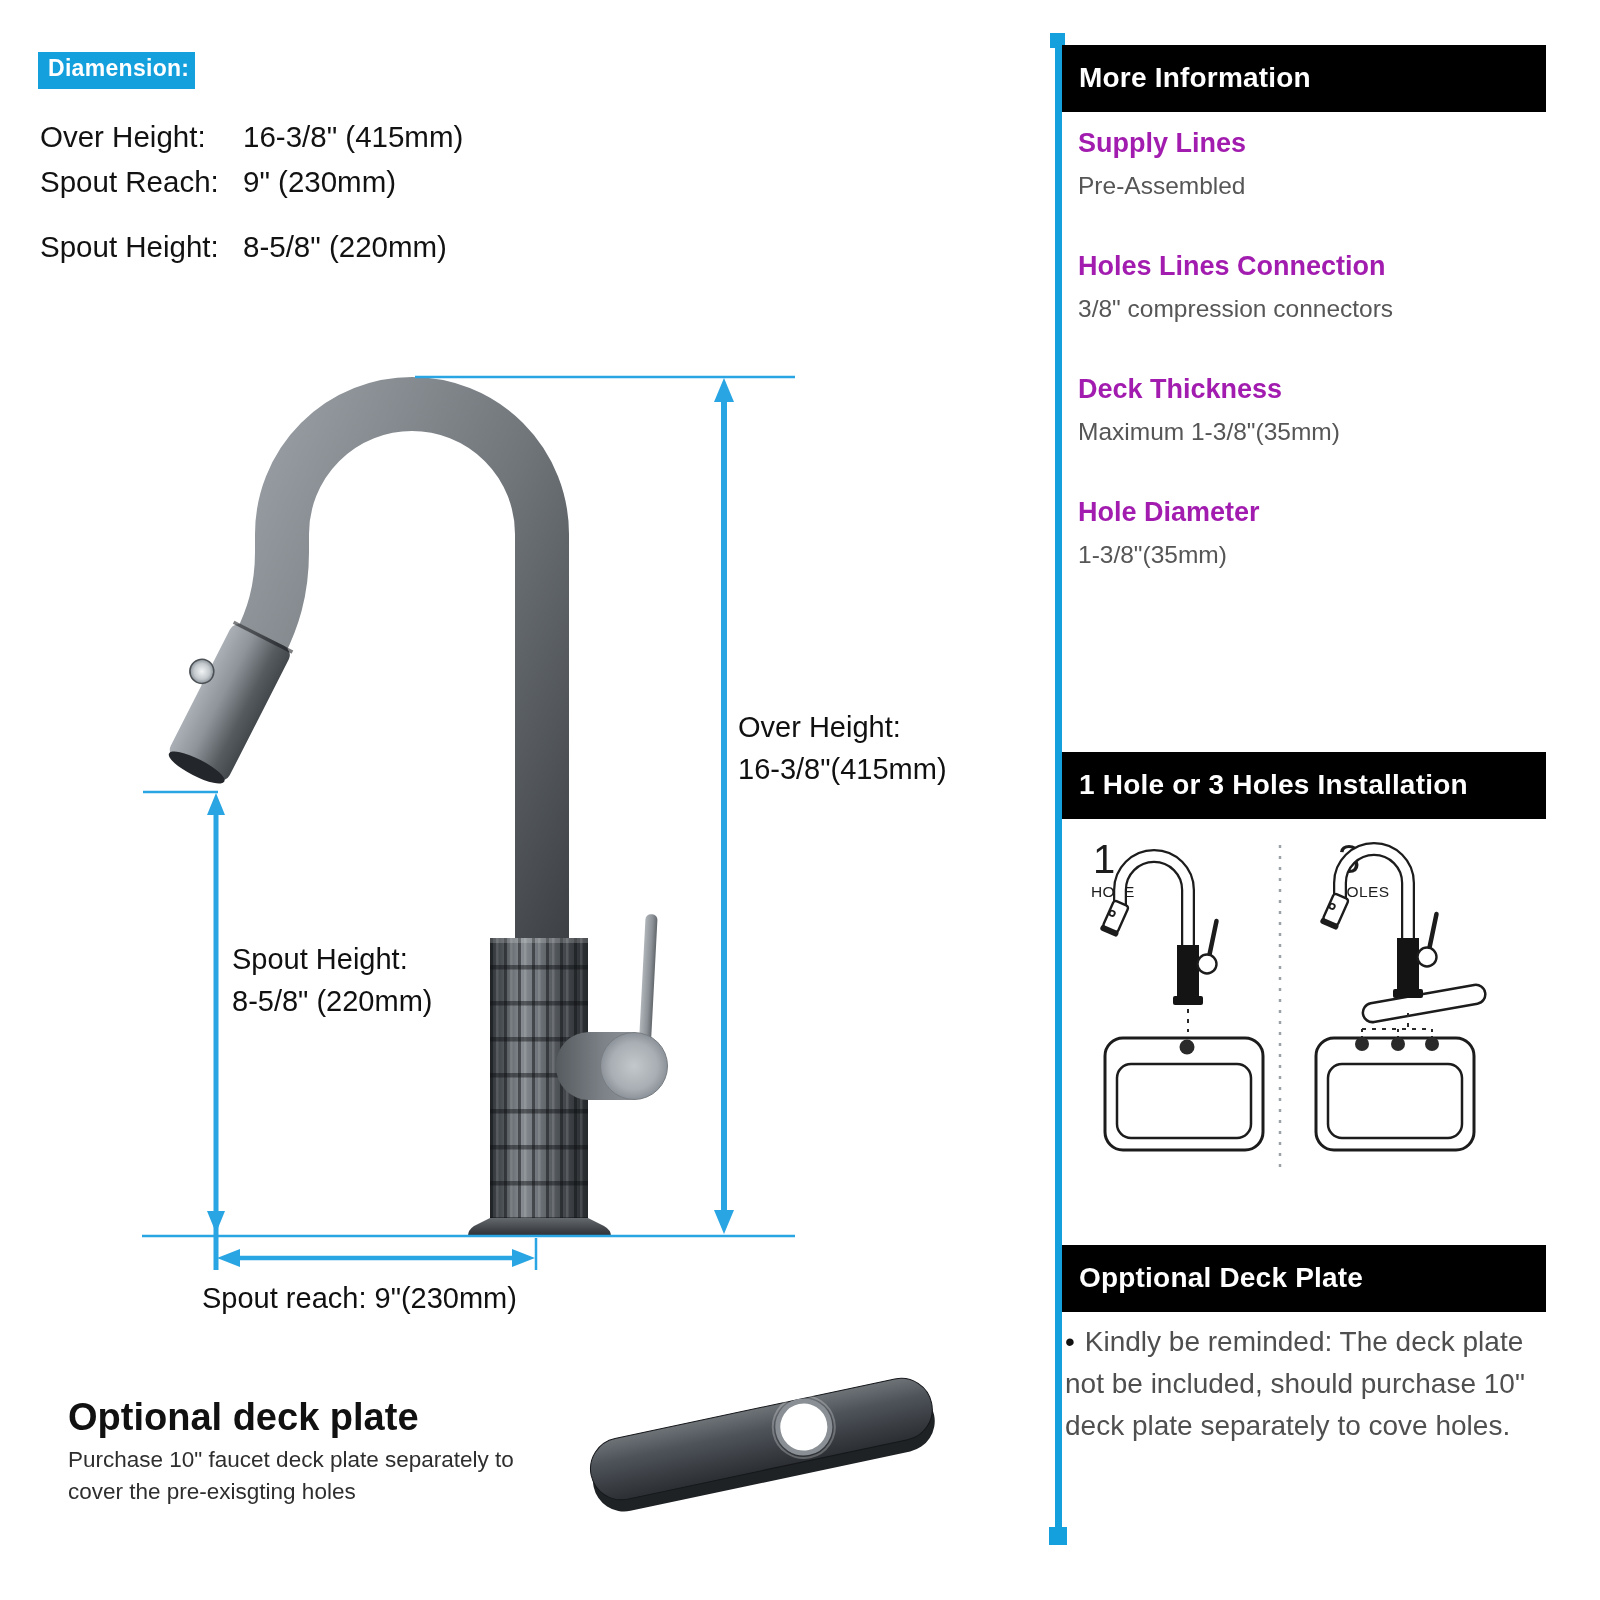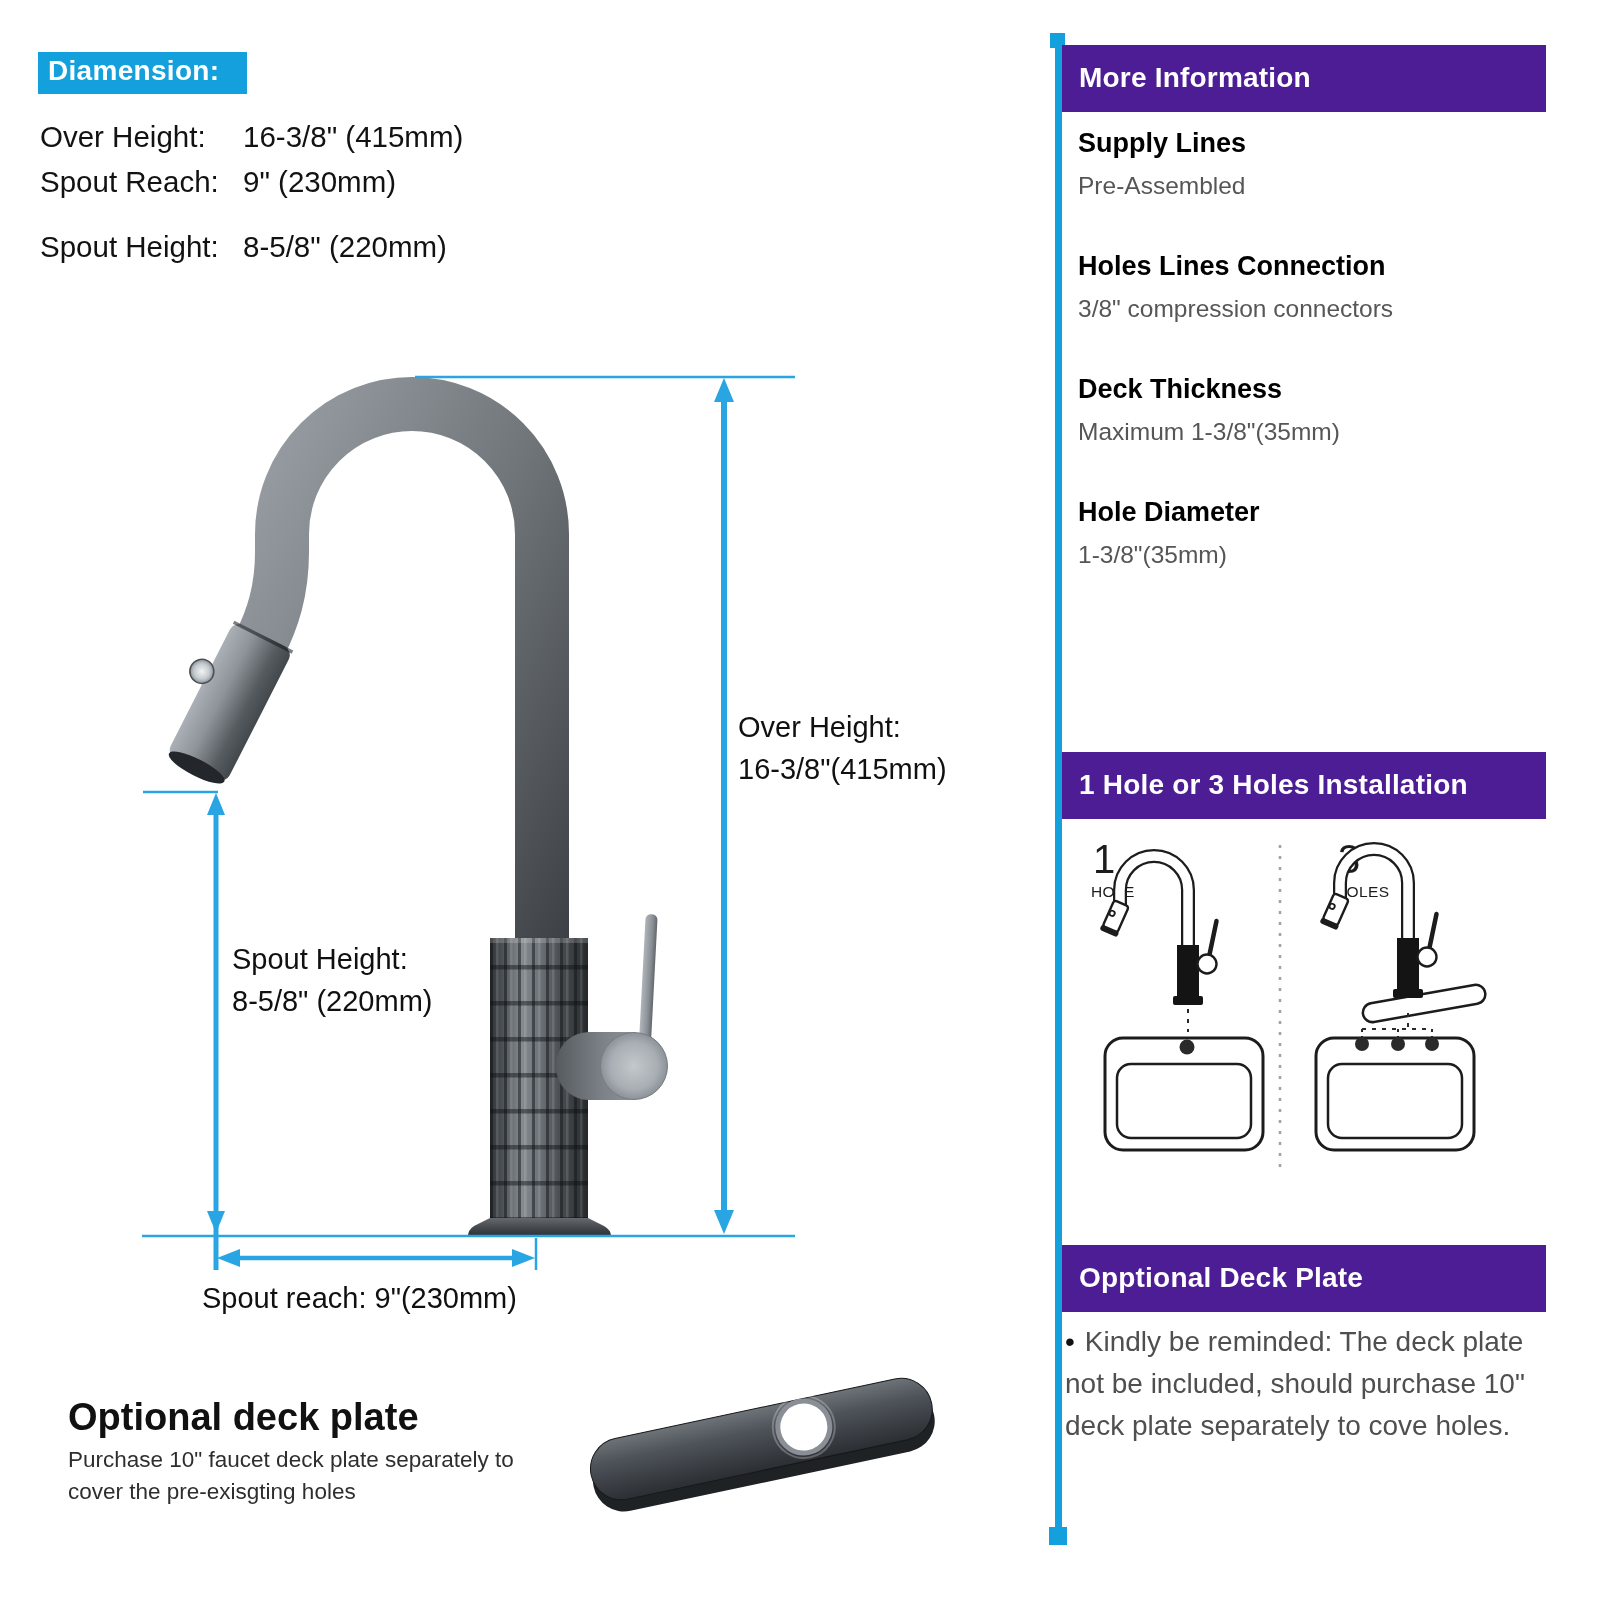--- a/index.html
+++ b/index.html
@@ -1,41 +1,41 @@
 <!DOCTYPE html>
 <html><head>
 <meta charset="utf-8">
 <style>
   html,body{margin:0;padding:0;background:#ffffff;}
   .page{position:relative;width:1600px;height:1600px;background:#ffffff;overflow:hidden;
         font-family:"Liberation Sans",sans-serif;color:#151515;}
   .abs{position:absolute;}
 
   
-  .dim-title{left:38px;top:52px;background:#149fdd;color:#ffffff;font-size:28px;font-weight:700;
-             padding:3px 28px 7px 10px;letter-spacing:.3px;}
+  .dim-title{left:38px;top:52px;background:#149fdd;color:#ffffff;font-size:23px;font-weight:700;
+             padding:3px 6px 7px 10px;letter-spacing:.3px;}
   .spec-row{left:40px;font-size:29.5px;color:#121212;display:flex;}
   .spec-row .lab{display:inline-block;width:203px;}
   .spec-row .val{display:inline-block;}
 
   .dim-label{font-size:29px;line-height:42px;color:#101010;}
   .reach-label{left:202px;top:1282px;font-size:29px;color:#101010;}
 
   .odp-head{left:68px;top:1396px;font-size:38px;font-weight:700;color:#111111;}
   .odp-desc{left:68px;top:1444px;width:470px;font-size:22.5px;line-height:1.4;color:#2e2e2e;}
 
   
   .rcol{left:1055px;top:33px;width:491px;height:1512px;}
   .vbar{left:0;top:0;width:7px;height:100%;background:#149fdd;}
   .sq-top{left:-5px;top:0;width:15px;height:15px;background:#149fdd;}
   .sq-bot{left:-6px;bottom:0;width:18px;height:18px;background:#149fdd;}
-  .rhead{left:7px;width:484px;height:67px;background:#4c1d95;color:#ffffff;font-weight:700;
+  .rhead{left:7px;width:484px;height:67px;background:#000000;color:#ffffff;font-weight:700;
          font-size:28px;line-height:65px;padding-left:17px;box-sizing:border-box;letter-spacing:.2px;}
   .info-item{left:23px;width:450px;}
-  .info-item .t{font-size:27px;font-weight:700;color:#000000;}
+  .info-item .t{font-size:27px;font-weight:700;color:#a21caf;}
   .info-item .v{font-size:24.5px;color:#565656;margin-top:13px;}
   .cell-num{font-size:40px;font-weight:400;color:#1c1c1c;line-height:1;}
   .cell-lab{font-size:15.5px;font-weight:500;color:#1c1c1c;letter-spacing:.4px;}
   .note{left:10px;top:1288px;width:464px;font-size:28px;line-height:1.5;color:#4f4f4f;}
   .note .bullet{color:#111;margin-right:10px;}
   svg{display:block;}
 </style>
 </head>
 <body>
 

